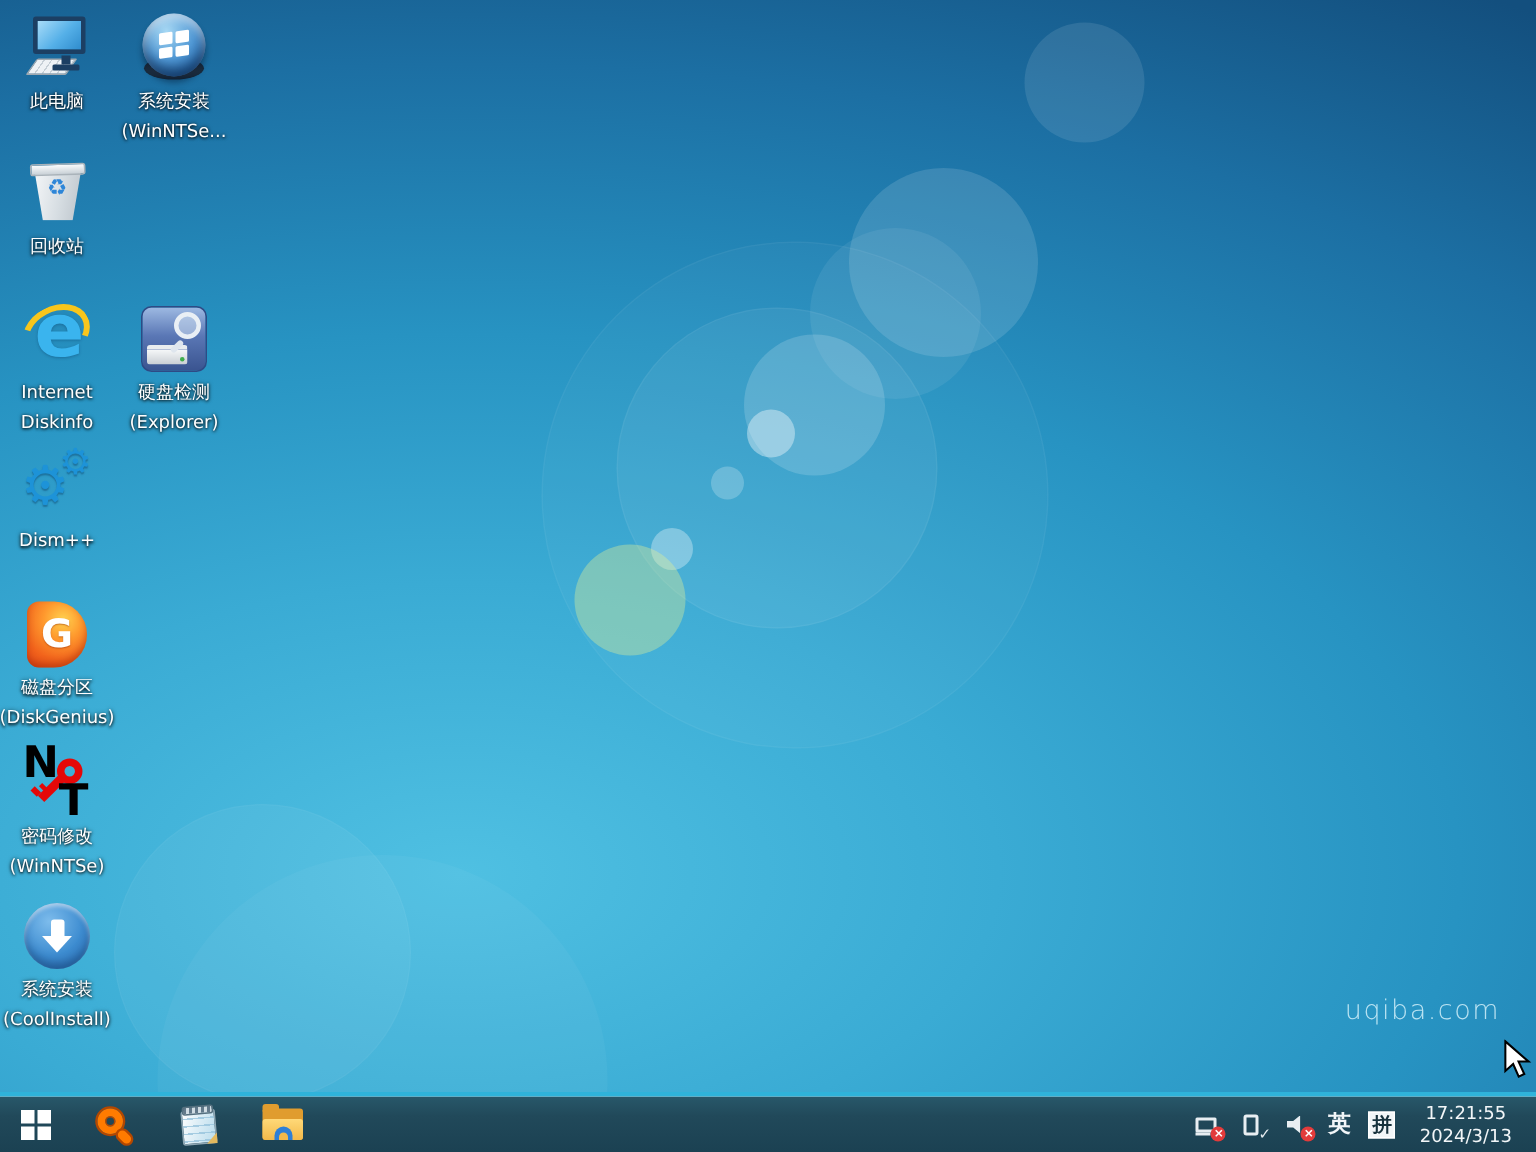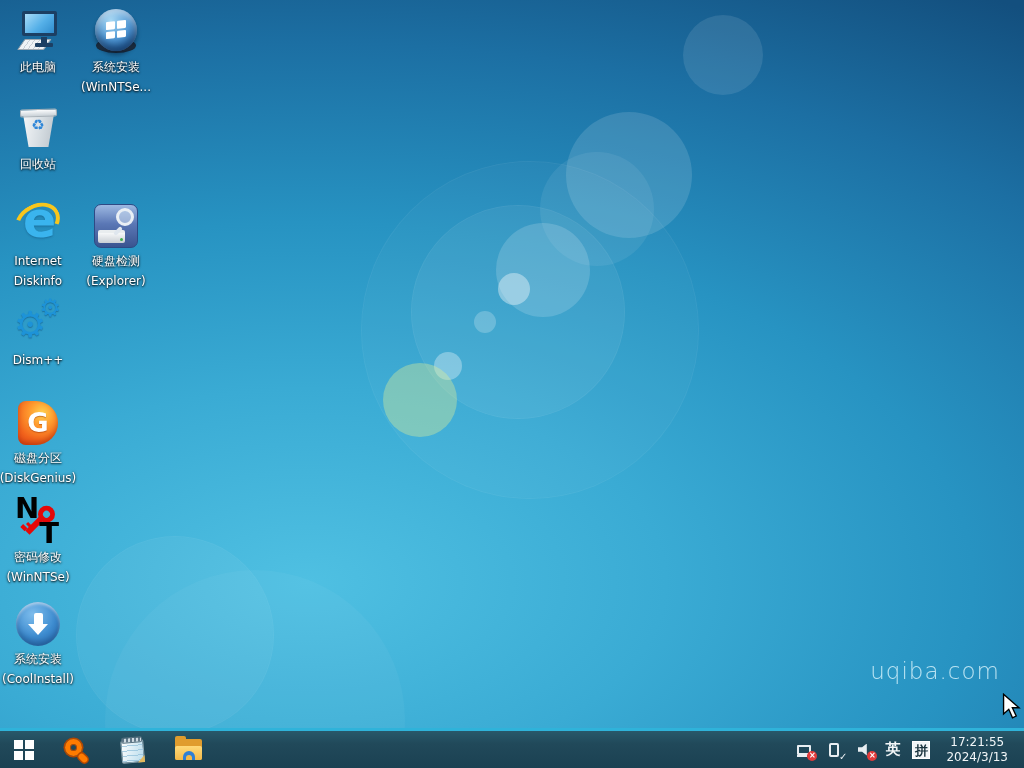--- a/index.html
+++ b/index.html
@@ -108,21 +108,21 @@
   
   .cool-circle {position:absolute; left:2px; top:2px; width:44px; height:44px; border-radius:50%;
     background:radial-gradient(circle at 38% 28%, #7dbcec, #3d8cd0 55%, #2a6cb4);
     box-shadow:inset 0 -4px 6px rgba(0,30,70,.35), inset 0 2px 3px rgba(255,255,255,.55);
     display:flex; flex-direction:column; align-items:center; justify-content:center;}
   .cool-stem {width:9px; height:11px; background:#fff; border-radius:2px 2px 0 0;}
   .cool-head {width:0; height:0; border-left:10px solid transparent; border-right:10px solid transparent;
     border-top:11px solid #fff;}
 
   
-  #watermark {position:absolute; right:24px; bottom:44px; font-size:23px; font-weight:300;
+  #watermark {position:absolute; right:24px; bottom:44px; font-size:18px; font-weight:300;
     letter-spacing:1px; color:rgba(225,248,255,.78);}
   #cursor {position:absolute; left:1000px; top:693px; width:22px; height:26px; pointer-events:none;}
 
   
   #taskbar {position:absolute; left:0; bottom:0; width:1024px; height:40px;
     background:linear-gradient(#28586a 0%, #21495a 35%, #1b4152 100%);
     border-top:3px solid #2fb3da; display:flex; align-items:center;}
   .tb-btn {height:37px; display:flex; align-items:center; justify-content:center;}
   #start-btn {width:48px;}
   .tb-app {width:56px;}

